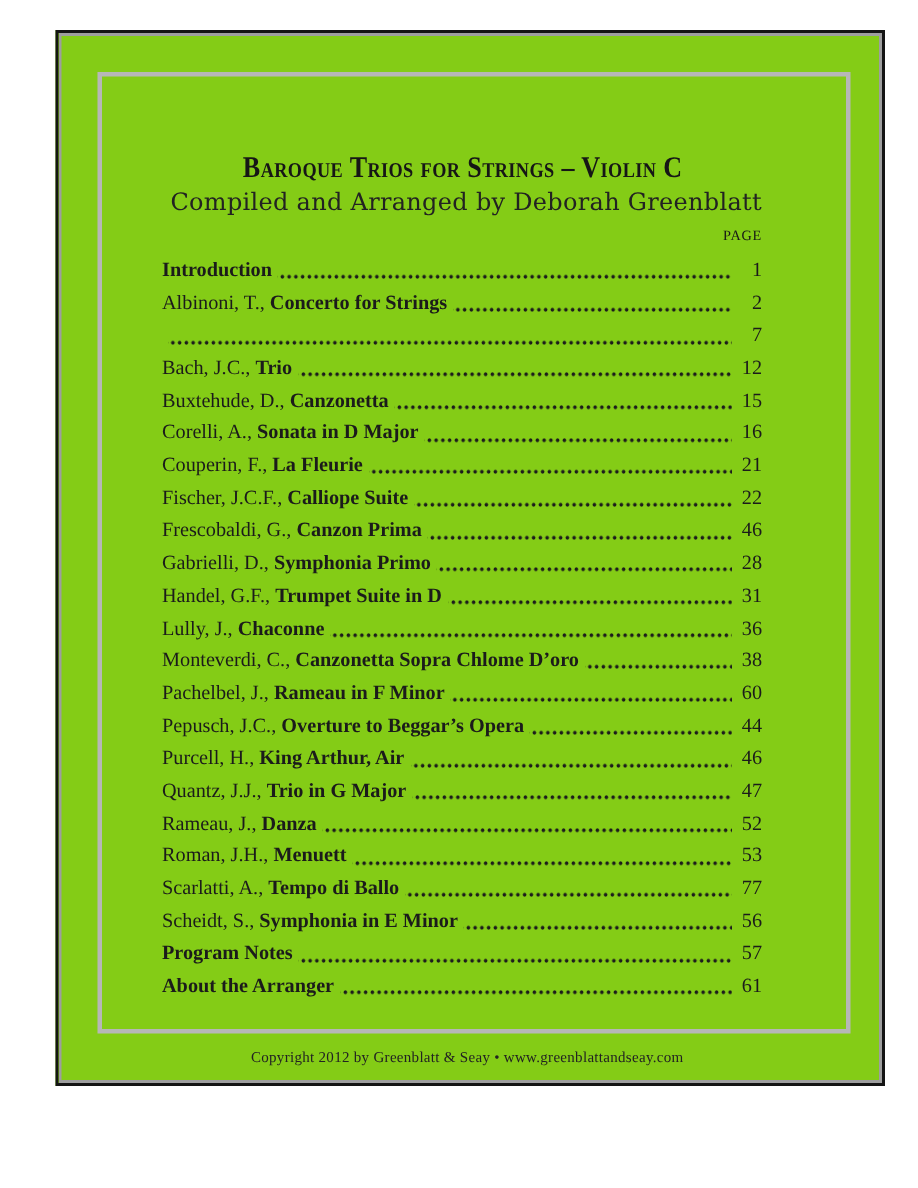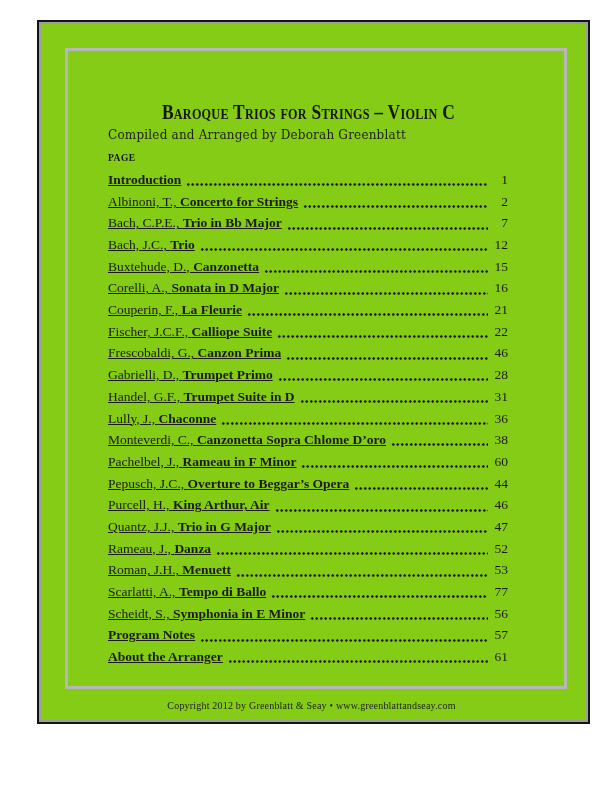--- a/index.html
+++ b/index.html
@@ -54,49 +54,50 @@
     transform: scaleX(0.87);
     transform-origin: center;
     font-size: 20px;
     font-weight: bold;
     font-variant: small-caps;
     letter-spacing: 0.3px;
     color: #161616;
   }
   .page-subtitle {
     margin-top: 1px;
-    text-align: left;
+    text-align: right;
     font-family: "DejaVu Serif", "Liberation Serif", serif;
-    font-size: 12px;
+    font-size: 16px;
     line-height: 16px;
     letter-spacing: 0.2px;
     color: #222222;
     white-space: nowrap;
   }
   .page-col-label {
     margin-top: 9px;
+    text-align: right;
     font-size: 9.5px;
-    font-weight: bold;
+    font-weight: normal;
     letter-spacing: 0.5px;
     line-height: 12px;
     color: #161616;
   }
   
   .toc {
     margin-top: 5px;
   }
   .toc-row {
     display: flex;
     align-items: flex-end;
     height: 21.7px;
     font-size: 13.5px;
     line-height: 21.7px;
     white-space: nowrap;
   }
-  .entry-label { flex: 0 0 auto; text-decoration: underline; }
+  .entry-label { flex: 0 0 auto; }
   .entry-composer { font-weight: normal; }
   .entry-work { font-weight: bold; }
   .leader {
     flex: 1 1 auto;
     height: 21.7px;
     margin: 0 5px 0 4px;
     background-image: radial-gradient(circle, #1c1c1c 1.05px, rgba(0,0,0,0) 1.45px);
     background-size: 4.5px 3px;
     background-repeat: repeat-x;
     background-position: left 1px bottom 4.5px;
@@ -142,21 +143,20 @@
     <span class="page-num">1</span>
   </div>
 
   <div class="toc-row">
     <span class="entry-label"><span class="entry-composer">Albinoni, T., </span><span class="entry-work">Concerto for Strings</span></span>
     <span class="leader"></span>
     <span class="page-num">2</span>
   </div>
 
   <div class="toc-row">
-    <span class="entry-label"><span class="entry-composer">Bach, C.P.E., </span><span class="entry-work">Trio in Bb Major</span></span>
     <span class="leader"></span>
     <span class="page-num">7</span>
   </div>
 
   <div class="toc-row">
     <span class="entry-label"><span class="entry-composer">Bach, J.C., </span><span class="entry-work">Trio</span></span>
     <span class="leader"></span>
     <span class="page-num">12</span>
   </div>
 
@@ -184,21 +184,21 @@
     <span class="page-num">22</span>
   </div>
 
   <div class="toc-row">
     <span class="entry-label"><span class="entry-composer">Frescobaldi, G., </span><span class="entry-work">Canzon Prima</span></span>
     <span class="leader"></span>
     <span class="page-num">46</span>
   </div>
 
   <div class="toc-row">
-    <span class="entry-label"><span class="entry-composer">Gabrielli, D., </span><span class="entry-work">Trumpet Primo</span></span>
+    <span class="entry-label"><span class="entry-composer">Gabrielli, D., </span><span class="entry-work">Symphonia Primo</span></span>
     <span class="leader"></span>
     <span class="page-num">28</span>
   </div>
 
   <div class="toc-row">
     <span class="entry-label"><span class="entry-composer">Handel, G.F., </span><span class="entry-work">Trumpet Suite in D</span></span>
     <span class="leader"></span>
     <span class="page-num">31</span>
   </div>
 

